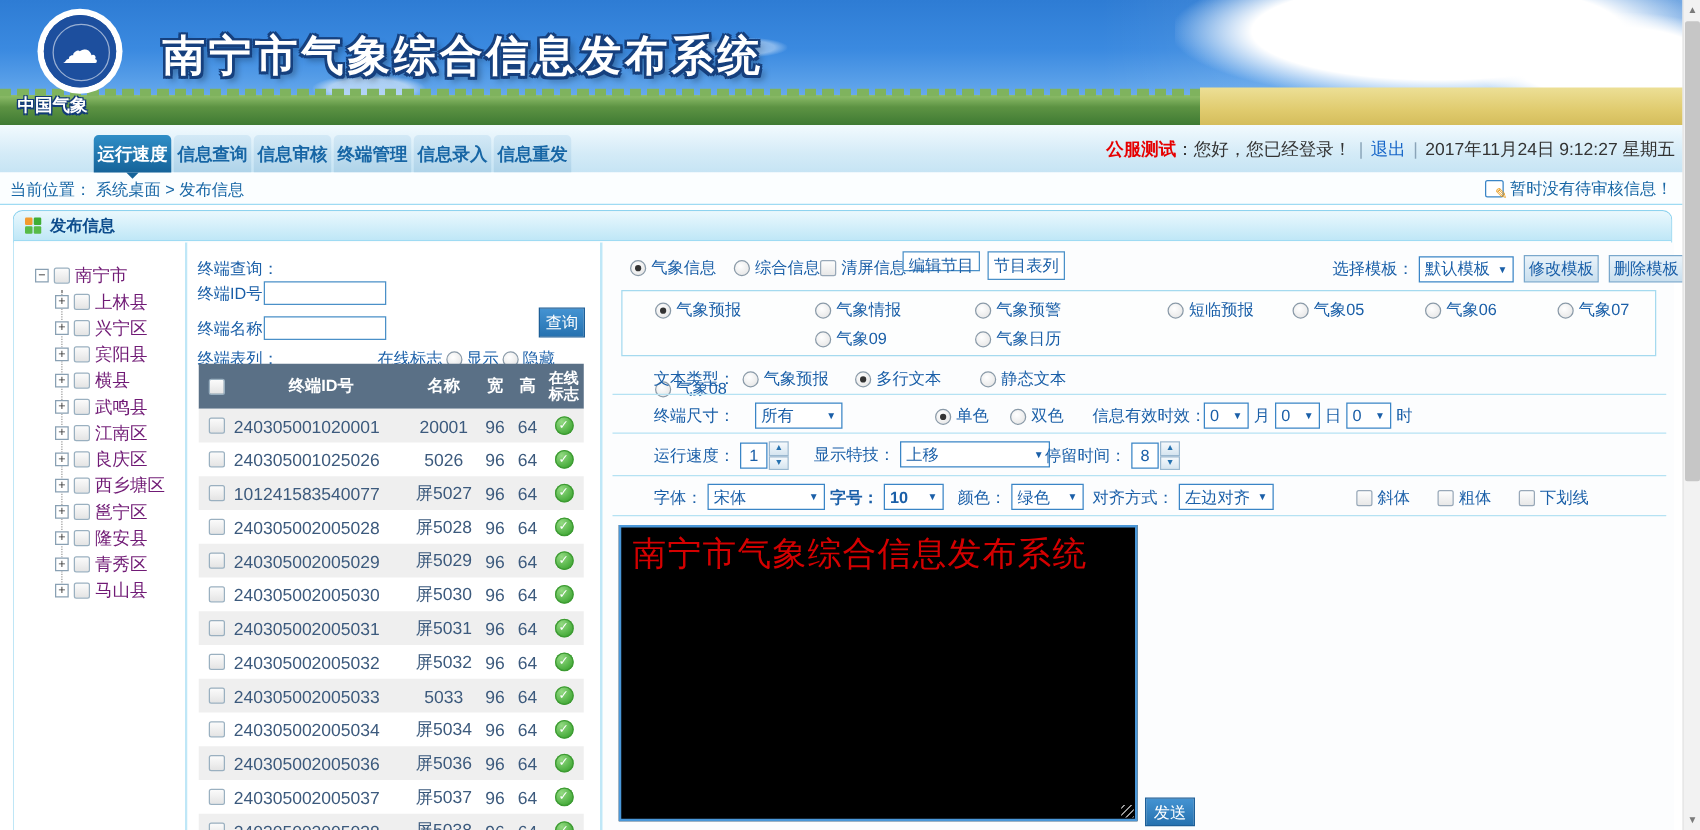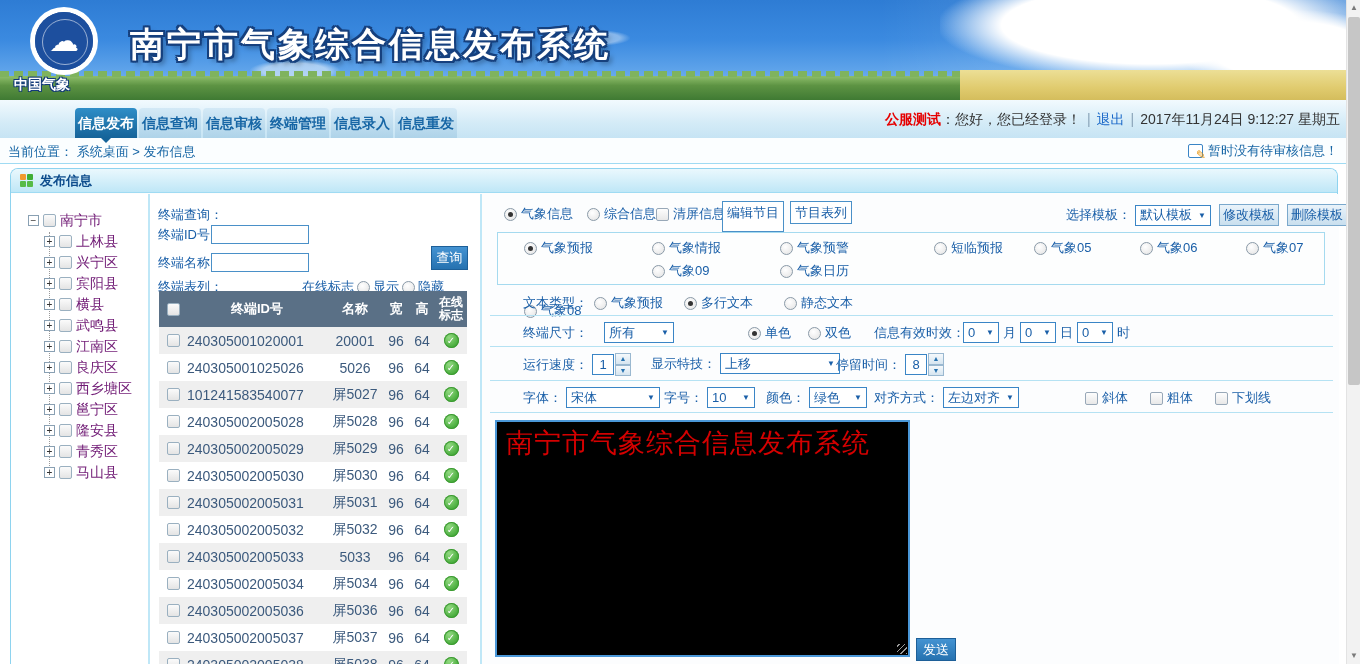--- a/index.html
+++ b/index.html
@@ -160,21 +160,21 @@
       <div class="logo-globe">
         <span class="logo-cloud">☁</span>
       </div>
     </div>
     <div class="logo-caption">中国气象</div>
     <div class="banner-title">南宁市气象综合信息发布系统</div>
   </div>
 
   <div class="navbar">
     <div class="tabs">
-      <div class="tab active"><span>信息发布</span></div>
+      <div class="tab active"><span>运行速度</span></div>
       <div class="tab"><span>信息查询</span></div>
       <div class="tab"><span>信息审核</span></div>
       <div class="tab"><span>终端管理</span></div>
       <div class="tab"><span>信息录入</span></div>
       <div class="tab"><span>信息重发</span></div>
     </div>
     <div class="login-info">
       <span class="uname">公服测试</span><span>：您好，您已经登录！</span><span class="sep">|</span><span class="logout">退出</span><span class="sep">|</span><span>2017年11月24日  9:12:27  星期五</span>
     </div>
   </div>
@@ -473,21 +473,21 @@
         <span class="blbl">气象信息</span>
       </div>
       <div class="fitem" style="left:103px;top:11px;">
         <span class="radio"></span>
         <span class="blbl">综合信息</span>
       </div>
       <div class="fitem" style="left:172px;top:11px;">
         <span class="chk"></span>
         <span class="blbl">清屏信息</span>
       </div>
-      <div class="btn-outline" style="position:absolute;left:238px;top:7px;width:62px;height:31px;line-height:21px;">编辑节目</div>
+      <div class="btn-outline" style="position:absolute;left:238px;top:7px;width:62px;height:16px;line-height:21px;">编辑节目</div>
       <div class="btn-outline" style="position:absolute;left:306px;top:7px;width:62px;height:23px;line-height:21px;">节目表列</div>
       <div class="fitem" style="left:582px;top:10px;">
         <span class="blbl">选择模板：</span>
         <span class="sel" style="width:76px;">
           <span>默认模板</span>
           <span class="arr">▼</span>
         </span>
         <span class="btn-soft" style="display:inline-block;width:60px;height:22px;line-height:20px;margin-left:4px;">修改模板</span>
         <span class="btn-soft" style="display:inline-block;width:60px;height:22px;line-height:20px;margin-left:4px;">删除模板</span>
       </div>
@@ -618,21 +618,21 @@
       </div>
       <div class="hdiv" style="top:186px;"></div>
 
       <div class="fitem" style="left:39px;top:193px;">
         <span class="blbl">字体：</span>
         <span class="sel" style="width:94px;">
             <span>宋体</span>
             <span class="arr">▼</span>
           </span>
       </div>
-      <div class="fitem" style="left:180px;top:193px;">
+      <div class="fitem" style="left:180px;top:193px;font-weight:bold;">
         <span class="blbl">字号：</span>
         <span class="sel" style="width:48px;">
             <span>10</span>
             <span class="arr">▼</span>
           </span>
       </div>
       <div class="fitem" style="left:282px;top:193px;">
         <span class="blbl">颜色：</span>
         <span class="sel" style="width:58px;">
             <span>绿色</span>

